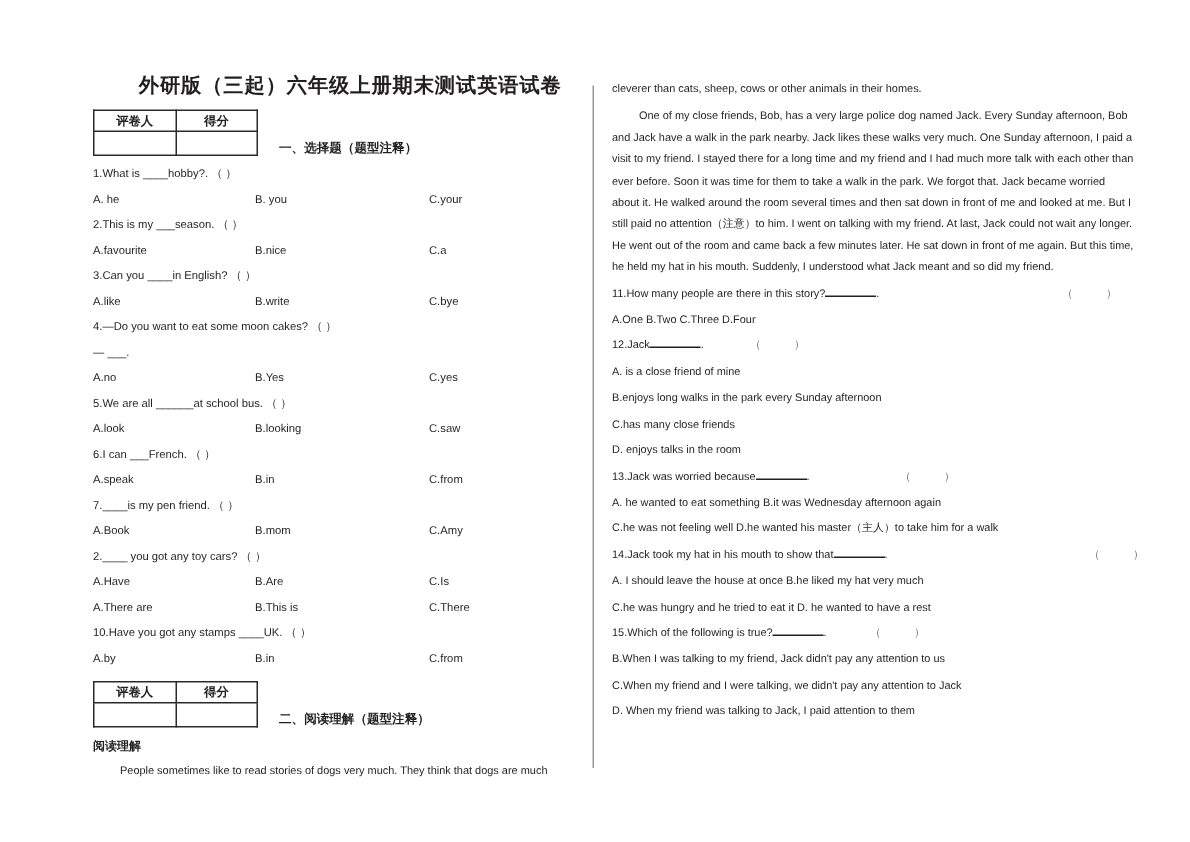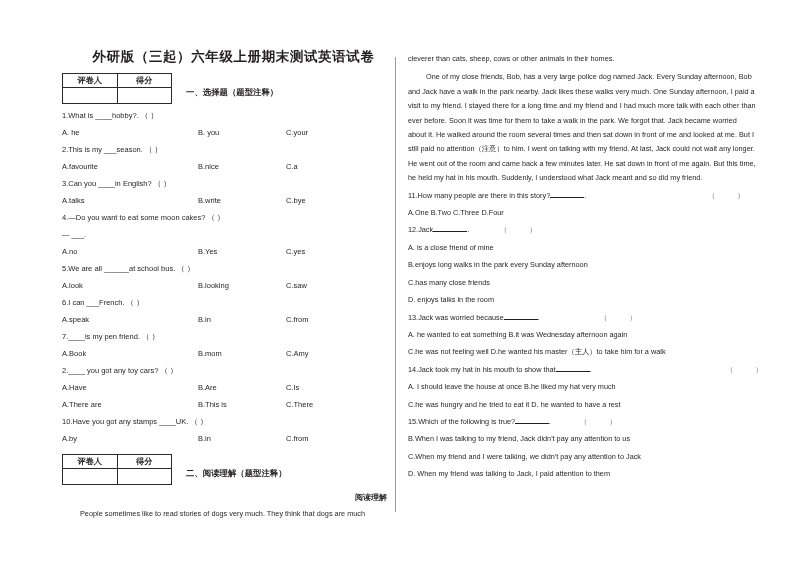--- a/index.html
+++ b/index.html
@@ -47,21 +47,21 @@
     text-align: center;
     margin: 0 0 7px 0;
     padding-left: 18px;
     color: #231f20;
     white-space: nowrap;
   }
 
   
   .score-block {
     display: flex;
-    align-items: flex-start;
+    align-items: flex-end;
     margin: 0 0 6px 0;
   }
   table.score-table {
     border-collapse: collapse;
     table-layout: fixed;
     width: 110px;
     font-family: "DejaVu Serif", serif;
   }
   table.score-table td {
     border: 1px solid #2a2a2a;
@@ -100,30 +100,29 @@
     font-size: 7.5px;
     line-height: 11px;
   }
   .opt-row .o {
     position: absolute;
     top: 0;
     white-space: nowrap;
     color: #231f20;
   }
   .opt-row .oa { left: 0px; text-align: center; }
-  .opt-row .ob { left: 136px; }
+  .opt-row .ob { left: 108px; }
   .opt-row .oc { left: 224px; }
 
   .sub-label {
     font-family: "DejaVu Serif", serif;
     font-size: 8px;
     font-weight: bold;
     margin: 7px 0 0 0;
     color: #231f20;
-    text-align: right;
   }
   .passage-p {
     font-size: 7.3px;
     line-height: 14.4px;
     margin: 4px 0 0 0;
     text-align: left;
     color: #231f20;
   }
   .passage-p.indent { text-indent: 18px; }
 
@@ -192,21 +191,21 @@
 
     <div class="q-stem">2.This is my ___season.  （ ）</div>
     <div class="opt-row">
       <span class="o oa">A.favourite</span>
       <span class="o ob">B.nice</span>
       <span class="o oc">C.a</span>
     </div>
 
     <div class="q-stem">3.Can you ____in English?  （ ）</div>
     <div class="opt-row">
-      <span class="o oa">A.talks</span>
+      <span class="o oa">A.like</span>
       <span class="o ob">B.write</span>
       <span class="o oc">C.bye</span>
     </div>
 
     <div class="q-stem">4.—Do you want to eat some moon cakes?  （ ）</div>
     <div class="q-stem">— ___.</div>
     <div class="opt-row">
       <span class="o oa">A.no</span>
       <span class="o ob">B.Yes</span>
       <span class="o oc">C.yes</span>

